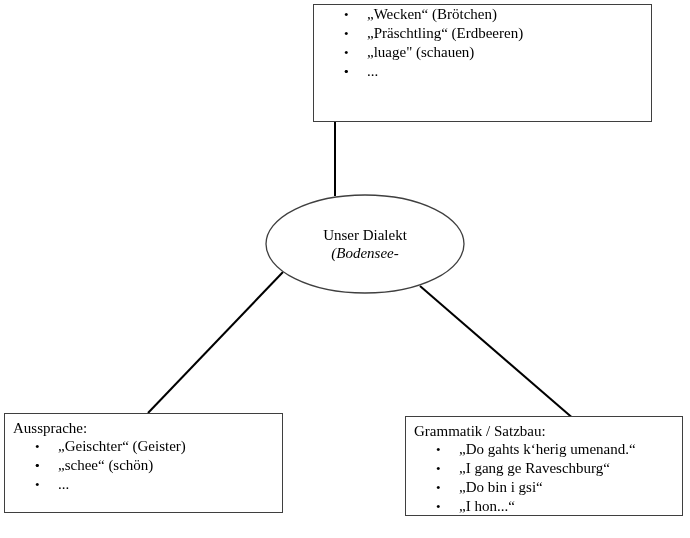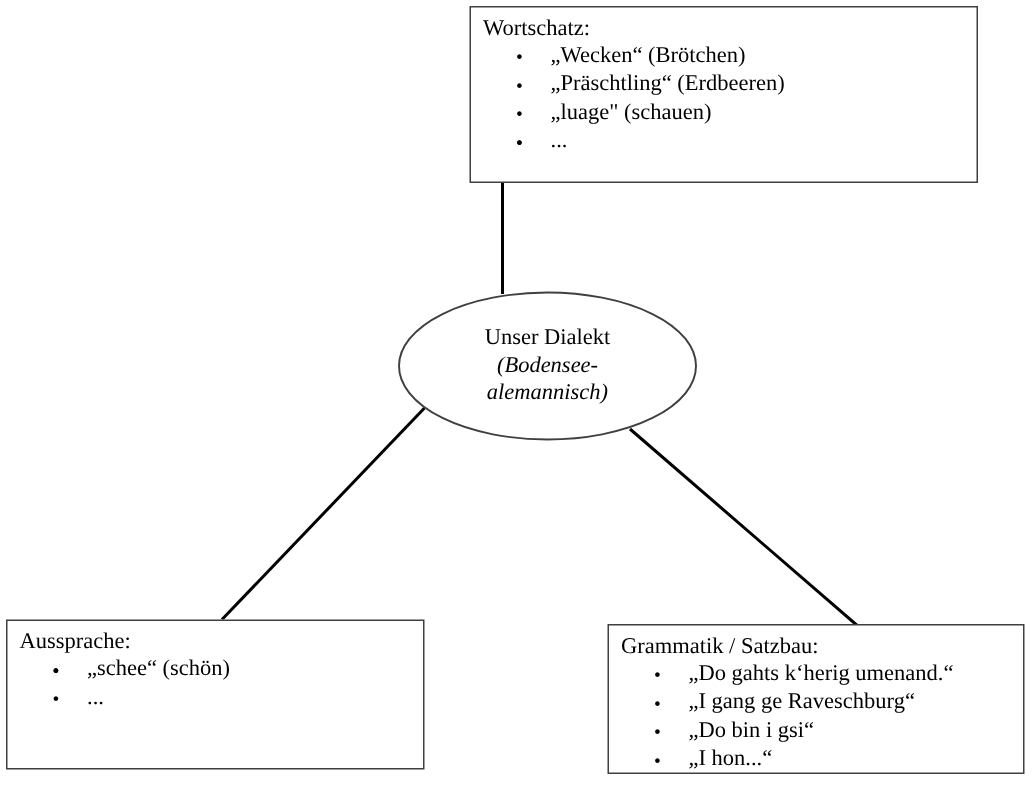--- a/index.html
+++ b/index.html
@@ -57,25 +57,23 @@
   <svg class="svg-layer" width="690" height="538" viewBox="0 0 690 538" xmlns="http://www.w3.org/2000/svg">
     <line x1="335" y1="122" x2="335" y2="196" stroke="#000000" stroke-width="2"></line>
     <line x1="283" y1="272" x2="148" y2="413" stroke="#000000" stroke-width="2"></line>
     <line x1="420" y1="286" x2="590" y2="433" stroke="#000000" stroke-width="2"></line>
     <ellipse cx="365" cy="244" rx="99" ry="49" fill="#ffffff" stroke="#3f3f3f" stroke-width="1.3"></ellipse>
   </svg>
 
   <div class="center-label">
     <span>Unser Dialekt</span>
     <span class="italic">(Bodensee-</span>
-    <span class="italic">alemannisch)</span>
   </div>
 
   <div class="node-box box-wortschatz">
-    <div class="box-title">Wortschatz:</div>
     <ul class="bullets">
         <li>
         <span class="bullet">•</span>
         <span>„Wecken“ (Brötchen)</span>
       </li>
         <li>
         <span class="bullet">•</span>
         <span>„Präschtling“ (Erdbeeren)</span>
       </li>
         <li>
@@ -90,20 +88,21 @@
         <span>...</span>
       </li>
       </ul>
   </div>
 
   <div class="node-box box-aussprache">
     <div class="box-title">Aussprache:</div>
     <ul class="bullets">
         <li>
         <span class="bullet">•</span>
+        <span>„Geischter“ (Geister)</span>
       </li>
         <li>
         <span class="bullet">•</span>
       </li>
         <li>
         <span class="bullet">•</span>
         <span>„schee“ (schön)</span>
       </li>
         <li>
         <span class="bullet">•</span>

